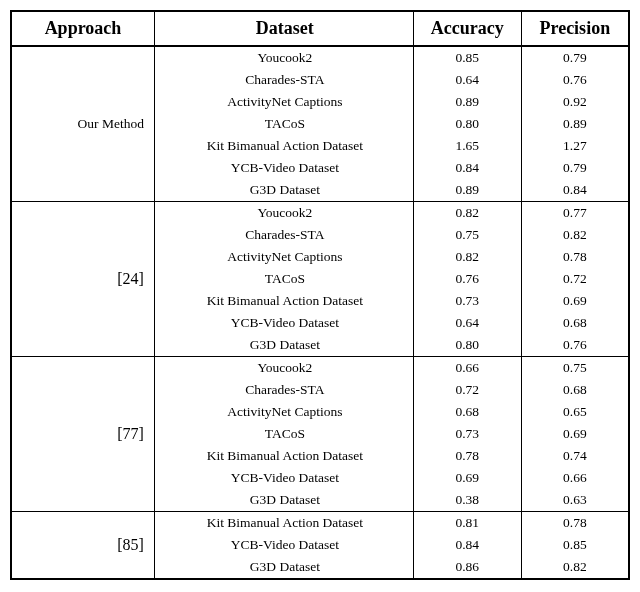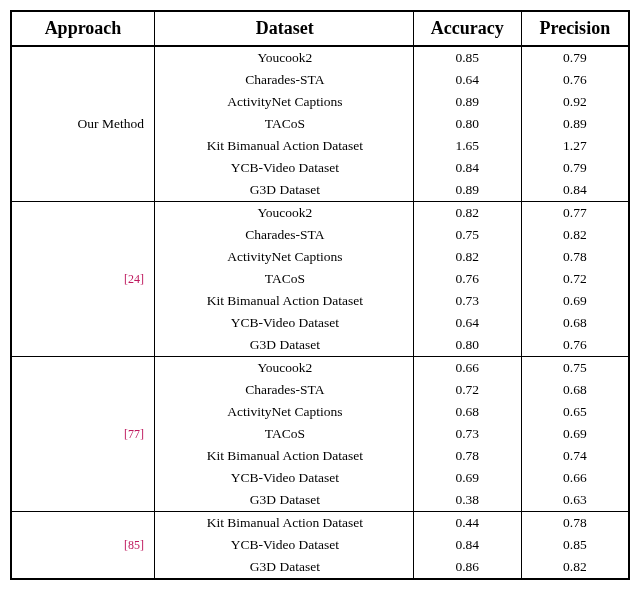--- a/index.html
+++ b/index.html
@@ -79,22 +79,22 @@
 
     .group-separator td {
       border-top: 1px solid #000;
     }
 
     .bold {
       font-weight: normal;
     }
 
     .ref-link {
-      color: #be185d;
-      font-size: 12px;
+      color: #000000;
+      font-size: 16px;
     }
 
     .approach-cell {
       width: 133px;
     }
 
     .dataset-cell {
       width: 240px;
     }
 
@@ -233,21 +233,21 @@
           <td class="col-precision precision-cell">0.66</td>
         </tr>
         <tr class="section-bottom">
           <td class="col-dataset dataset-cell">G3D Dataset</td>
           <td class="col-accuracy accuracy-cell">0.38</td>
           <td class="col-precision precision-cell">0.63</td>
         </tr>
         <tr class="group-separator">
           <td class="col-approach approach-cell" rowspan="3"><span class="ref-link">[85]</span></td>
           <td class="col-dataset dataset-cell">Kit Bimanual Action Dataset</td>
-          <td class="col-accuracy accuracy-cell">0.44</td>
+          <td class="col-accuracy accuracy-cell">0.81</td>
           <td class="col-precision precision-cell">0.78</td>
         </tr>
         <tr>
           <td class="col-dataset dataset-cell">YCB-Video Dataset</td>
           <td class="col-accuracy accuracy-cell bold">0.84</td>
           <td class="col-precision precision-cell bold">0.85</td>
         </tr>
         <tr>
           <td class="col-dataset dataset-cell">G3D Dataset</td>
           <td class="col-accuracy accuracy-cell">0.86</td>

